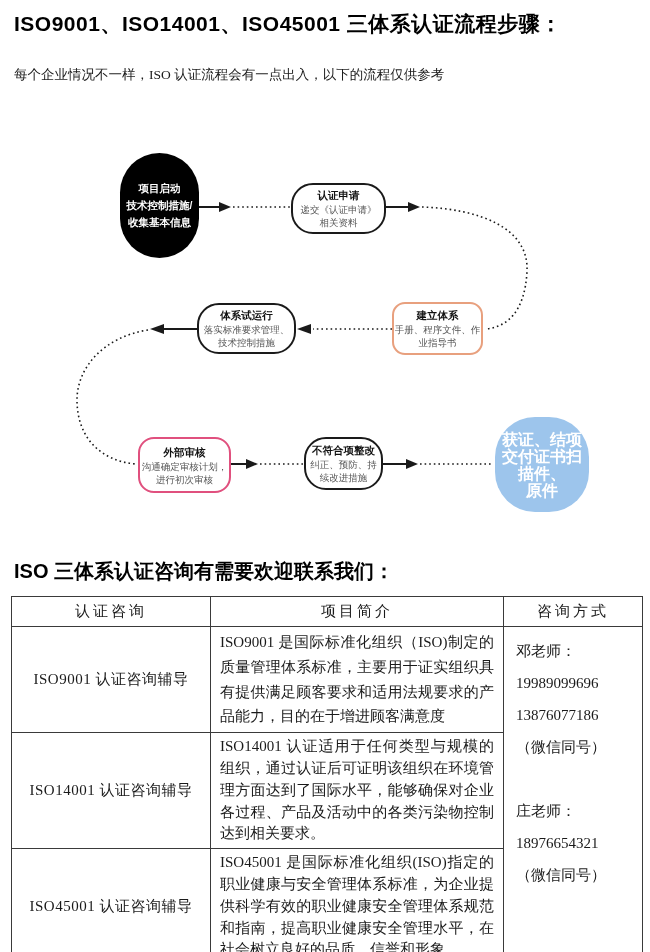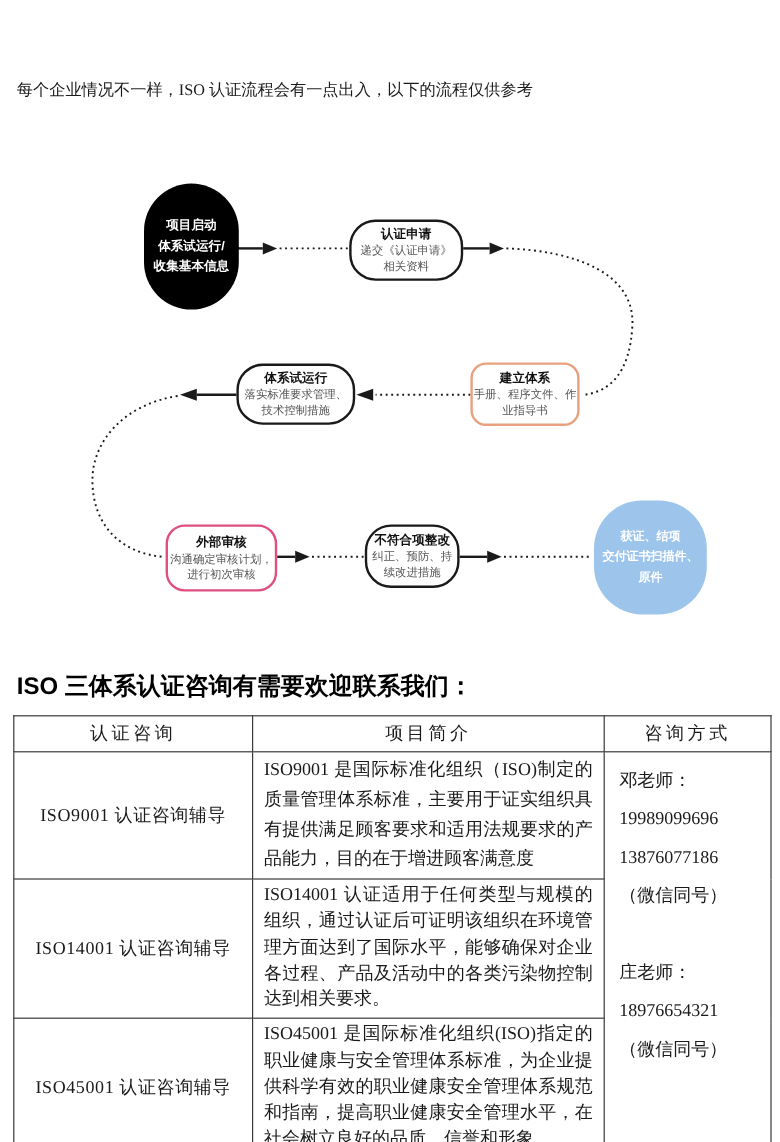--- a/index.html
+++ b/index.html
@@ -21,21 +21,21 @@
   .flow-svg { position:absolute; left:0; top:0; width:650px; height:952px; }
   .node {
     position:absolute; display:flex; flex-direction:column; align-items:center;
     justify-content:center; text-align:center; background:#fff;
     font-family:"Liberation Sans","DejaVu Sans",sans-serif;
   }
   .blob {
     color:#fff; font-weight:700; line-height:17px; font-size:10.5px;
   }
   .blob-start { left:120px; top:153px; width:79px; height:105px; background:#000000; border-radius:42px; }
-  .blob-finish { left:495px; top:417px; width:94px; height:95px; background:#9dc5ec; border-radius:40px; font-size:10px; }
+  .blob-finish { left:495px; top:417px; width:94px; height:95px; background:#9dc5ec; border-radius:40px; font-size:16px; }
   .stadium { border:2.5px solid #1a1a1a; border-radius:22px; padding:3px 4px; }
   .node-title { font-size:10.5px; font-weight:700; color:#111; line-height:14px; }
   .node-body  { font-size:9.5px; color:#555; line-height:13px; margin-top:1px; }
   .node-apply   { left:291px; top:183px; width:95px; height:51px; }
   .node-build   { left:392px; top:302px; width:91px; height:53px; border:2px solid #e8a07e; border-radius:13px; }
   .node-trial   { left:197px; top:303px; width:99px; height:51px; }
   .node-audit   { left:138px; top:437px; width:93px; height:56px; border:2px solid #e0507e; border-radius:16px; }
   .node-rectify { left:304px; top:437px; width:79px; height:53px; }
   
   .contact-heading {
@@ -60,20 +60,21 @@
   .cell-desc { text-align:justify; vertical-align:middle; padding:3px 9px 3px 9px; line-height:21.8px;margin-top:16px; }
   .row-1 .cell-desc { line-height:24.8px; }
   .cell-contact { vertical-align:top; padding:14px 4px 0 12px; }
   .contact-line { min-height:32px; line-height:20px; }
 </style>
 </head>
 <body>
 
 <div class="page">
 
+  <h1 class="doc-title">ISO9001、ISO14001、ISO45001 三体系认证流程步骤：</h1>
   <p class="doc-intro">每个企业情况不一样，ISO 认证流程会有一点出入，以下的流程仅供参考</p>
 
   <svg class="flow-svg" viewBox="0 0 650 952">
     <g stroke="#1a1a1a" fill="none">
 
       <g>
         <path d="M198 207 H219" stroke-width="2"></path>
         <polygon points="219,202 219,212 231,207" fill="#1a1a1a" stroke="none"></polygon>
         <path d="M233 207 H290" stroke-width="1.6" stroke-dasharray="1.6 3"></path>
       </g>
@@ -104,21 +105,21 @@
       <g>
         <path d="M383 464 H406" stroke-width="2"></path>
         <polygon points="406,459 406,469 418,464" fill="#1a1a1a" stroke="none"></polygon>
         <path d="M420 464 H493" stroke-width="1.6" stroke-dasharray="1.6 3"></path>
       </g>
     </g>
   </svg>
 
   <div class="node blob blob-start">
     <span>项目启动</span>
-    <span>体系试运行/</span>
+    <span>技术控制措施/</span>
     <span>收集基本信息</span>
   </div>
 
   <div class="node node-build">
     <div class="node-title">建立体系</div>
     <div class="node-body">手册、程序文件、作业指导书</div>
   </div>
 
   <div class="node stadium node-apply">
     <div class="node-title">认证申请</div>

